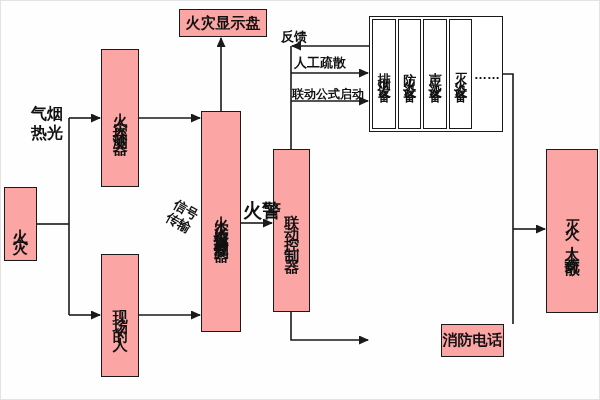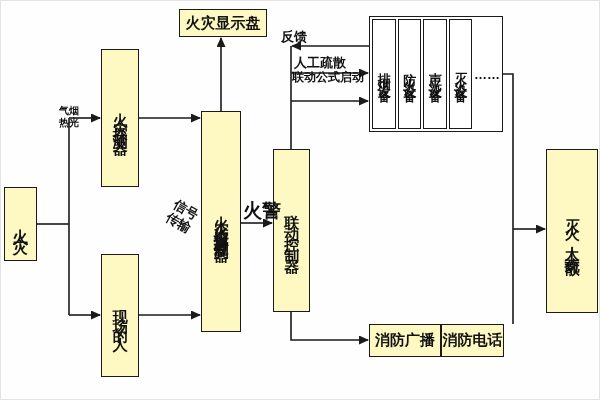--- a/index.html
+++ b/index.html
@@ -2,21 +2,21 @@
 <html><head>
 <meta charset="utf-8">
 <style>
   * { margin:0; padding:0; box-sizing:border-box; }
   html,body { background:#ffffff; font-family:"Liberation Sans","DejaVu Sans",sans-serif; }
   .stage{
     position:relative; width:600px; height:400px; background:#fefefe;
     border:1px solid #e3e3e3; overflow:hidden; color:#111; font-weight:bold;
   }
   .box{
-    position:absolute; border:1.6px solid #1a1a1a; background:#fef9c3;
+    position:absolute; border:1.6px solid #1a1a1a; background:#fca5a5;
     display:flex; align-items:center; justify-content:center; text-align:center;
     font-size:15px; line-height:1.1;
   }
   .vtext{ writing-mode:vertical-rl; text-orientation:upright; }
   .lbl{ position:absolute; font-size:13px; line-height:1.18; white-space:pre; text-align:center; }
   .wires{ position:absolute; left:0; top:0; }
   .group{ position:absolute; border:1.6px solid #1a1a1a; background:#fff;
           display:flex; gap:2px; padding:2px; }
   .eqcell{ flex:1; border:1.4px solid #1a1a1a; display:flex; align-items:center;
            justify-content:center; font-size:13px; }
@@ -67,36 +67,35 @@
   <div class="box vtext" style="left:272px;top:148px;width:37px;height:163px;letter-spacing:11px">联动控制器</div>
 
   <div class="group" style="left:368px;top:15px;width:134px;height:116px">
     <div class="eqcell vtext" style="letter-spacing:6px">排烟设备</div>
     <div class="eqcell vtext" style="letter-spacing:6px">防火设备</div>
     <div class="eqcell vtext" style="letter-spacing:6px">声光设备</div>
     <div class="eqcell vtext" style="letter-spacing:6px">灭火设备</div>
     <div class="eqcell dots">……</div>
   </div>
 
-  <div class="box" style="left:368px;top:323px;width:72px;height:33px">消防广播</div>
 
   <div class="box" style="left:440px;top:323px;width:63px;height:33px">消防电话</div>
 
   <div class="box" style="left:545px;top:148px;width:52px;height:164px">
     <div class="evac-inner">
       <span class="vtext" style="letter-spacing:6px">灭火</span>
       <span class="vtext" style="letter-spacing:5px">人工疏散</span>
     </div>
   </div>
 
-  <div class="lbl" style="left:50px;top:104px;width:36px;font-size:10px"><span style="display:block">气烟</span><span style="display:block">热光</span></div>
+  <div class="lbl" style="left:28px;top:104px;width:36px;font-size:16px"><span style="display:block">气烟</span><span style="display:block">热光</span></div>
 
   <div class="lbl" style="left:152px;top:200px;width:58px;transform:rotate(30deg)"><span style="display:block">信号</span><span style="display:block">传输</span></div>
 
   <div class="lbl" style="left:242px;top:199px;font-size:19px">火警</div>
 
   <div class="lbl" style="left:280px;top:28px">反馈</div>
 
   <div class="lbl" style="left:293px;top:54px">人工疏散</div>
 
-  <div class="lbl" style="left:291px;top:69px;font-size:12px">联动公式启动</div>
+  <div class="lbl" style="left:291px;top:86px;font-size:12px">联动公式启动</div>
 
 </div>
 
 </body></html>

